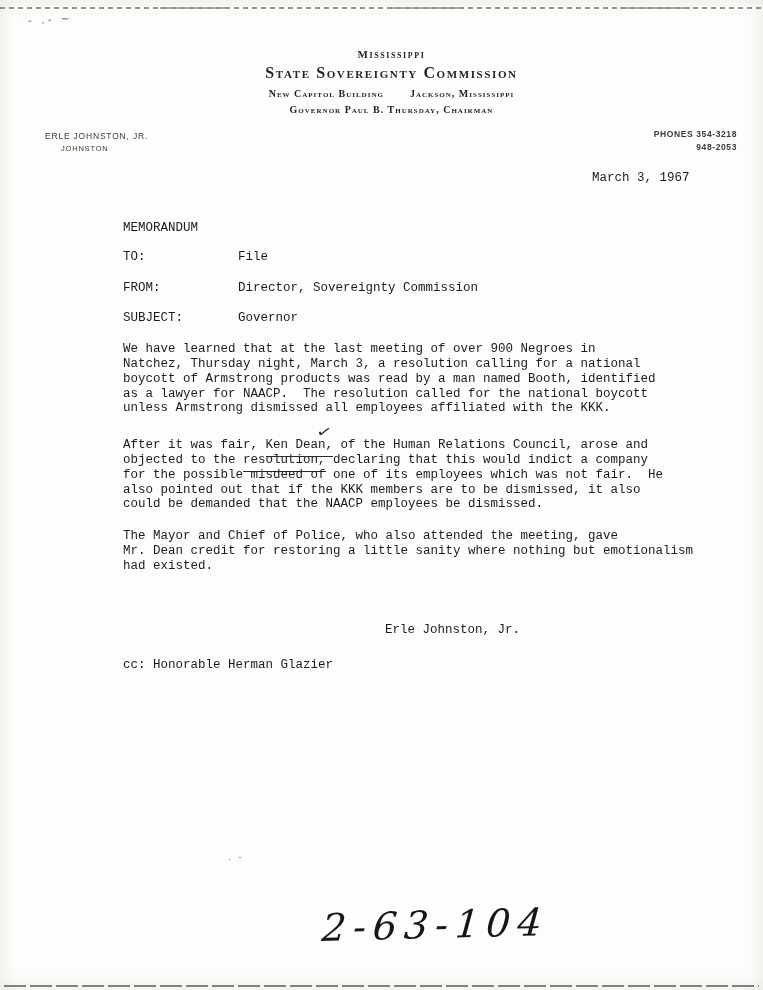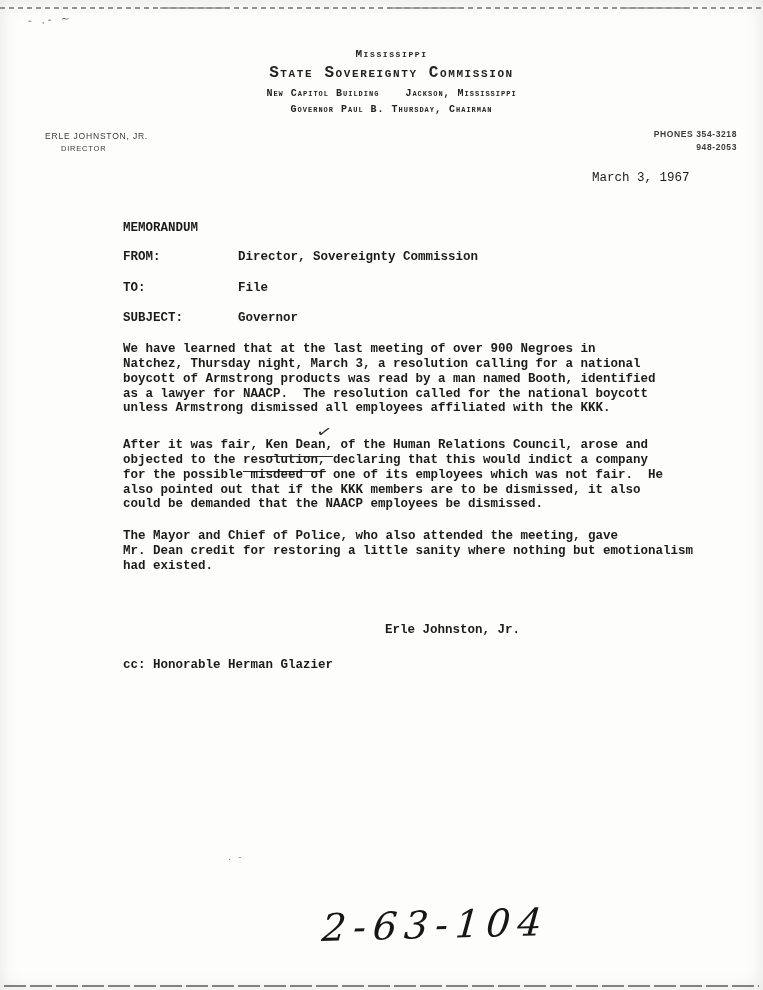--- a/index.html
+++ b/index.html
@@ -41,21 +41,21 @@
     color: #6b6b69;
     letter-spacing: 3px;
     transform: rotate(-3deg);
   }
 
   
   .letterhead {
     position: absolute;
     top: 48px; left: 0; right: 0;
     text-align: center;
-    font-family: Liberation Mono, monospace;
+    font-family: Liberation Serif, serif;
     color: #242422;
     margin-left: 20px;
   }
   .lh-state {
     font-size: 11px;
     font-weight: 600;
     font-variant: small-caps;
     letter-spacing: 1.6px;
   }
   .lh-org {
@@ -114,21 +114,20 @@
     color: #1b1b1b;
   }
   .date-line {
     position: absolute;
     top: 171px; left: 592px;
   }
   .memo-body {
     position: absolute;
     top: 221px; left: 123px;
     width: 592px;
-    font-weight: bold;
   }
   .memo-heading { margin: 0 0 14px 0; }
   .field-row { display: flex; margin: 0 0 16px 0; }
   .field-row .field-label { width: 115px; flex: 0 0 115px; }
   .para {
     margin: 6px 0 0 0;
     white-space: pre-wrap;
   }
   .para + .para { margin-top: 22px; }
   .para.p3 { margin-top: 17px; }
@@ -185,40 +184,40 @@
     <div class="lh-state">Mississippi</div>
     <div class="lh-org">State Sovereignty Commission</div>
     <div class="lh-addr">
       <span>New Capitol Building</span><span class="addr-gap"></span><span>Jackson, Mississippi</span>
     </div>
     <div class="lh-chair">Governor Paul B. Thursday, Chairman</div>
   </header>
 
   <div class="director-block">
     <div>ERLE JOHNSTON, JR.</div>
-    <div class="dir-title">DIRECTOR</div>
+    <div class="dir-title">JOHNSTON</div>
   </div>
 
   <div class="phones-block">
     <div>PHONES 354-3218</div>
     <div>948-2053</div>
   </div>
 
   <div class="type date-line">March 3, 1967</div>
 
   <main class="type memo-body">
     <div class="memo-heading">MEMORANDUM</div>
 
     <div class="field-row">
+      <span class="field-label">TO:</span>
+      <span>File</span>
+    </div>
+    <div class="field-row">
       <span class="field-label">FROM:</span>
       <span>Director, Sovereignty Commission</span>
-    </div>
-    <div class="field-row">
-      <span class="field-label">TO:</span>
-      <span>File</span>
     </div>
     <div class="field-row">
       <span class="field-label">SUBJECT:</span>
       <span>Governor</span>
     </div>
 
     <p class="para">We have learned that at the last meeting of over 900 Negroes in
 Natchez, Thursday night, March 3, a resolution calling for a national
 boycott of Armstrong products was read by a man named Booth, identified
 as a lawyer for NAACP.  The resolution called for the national boycott

